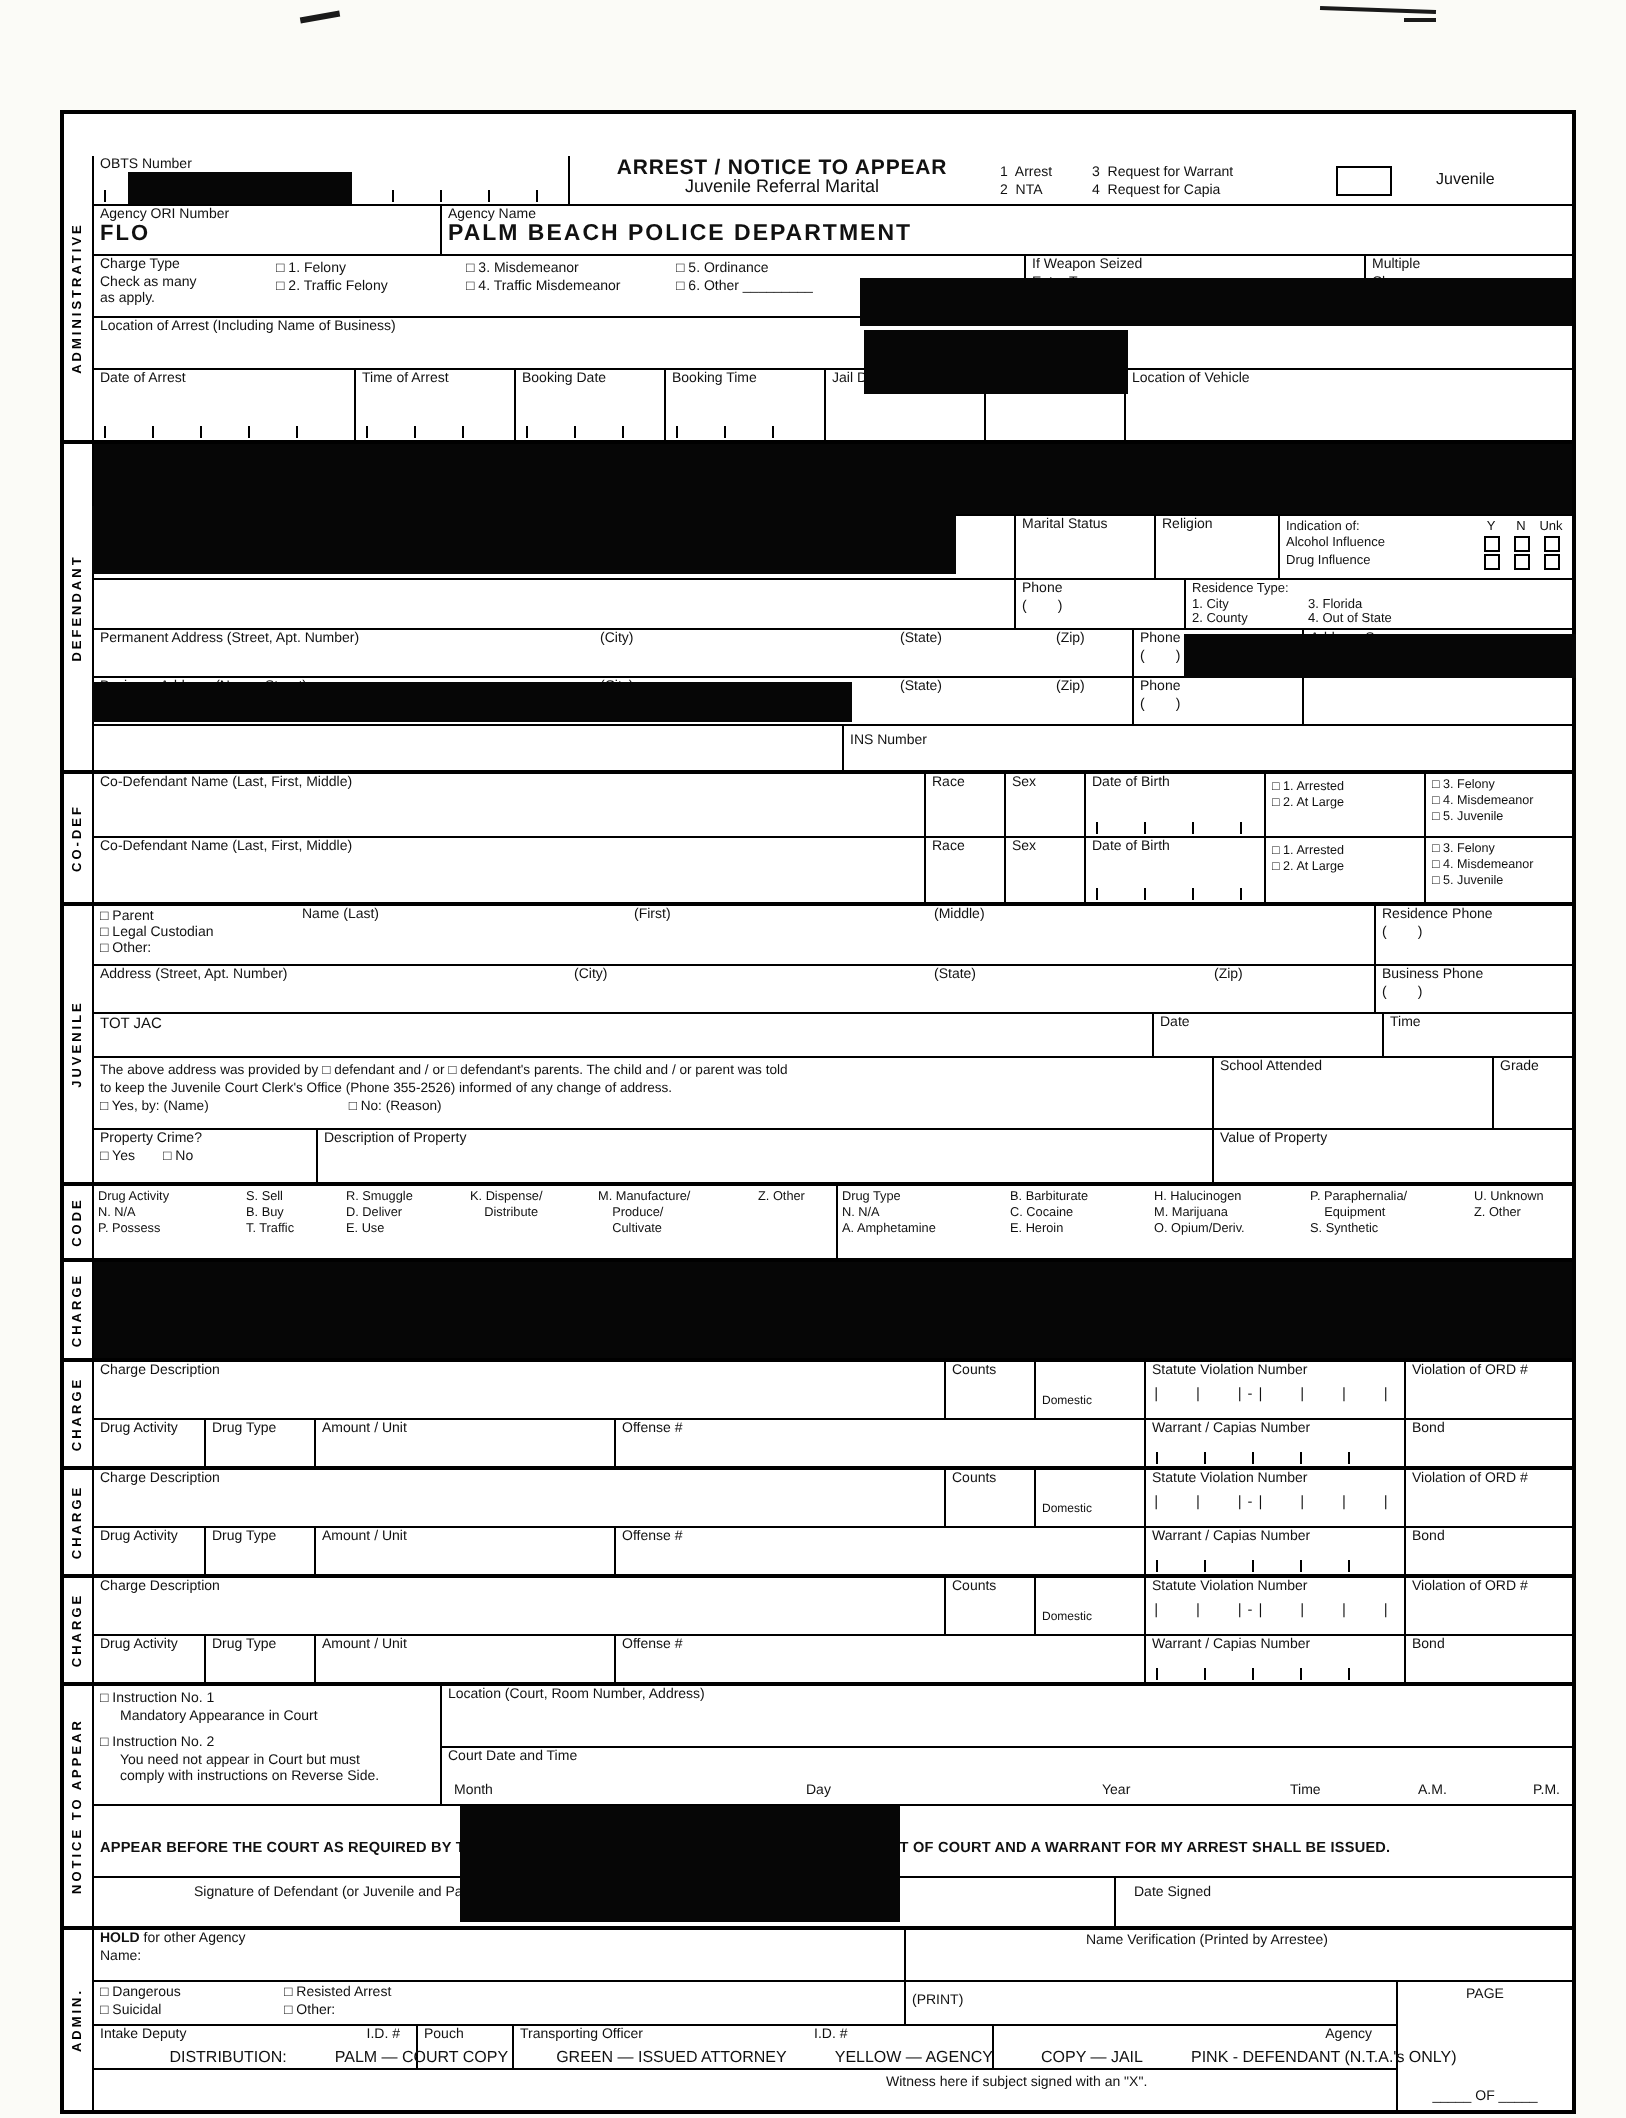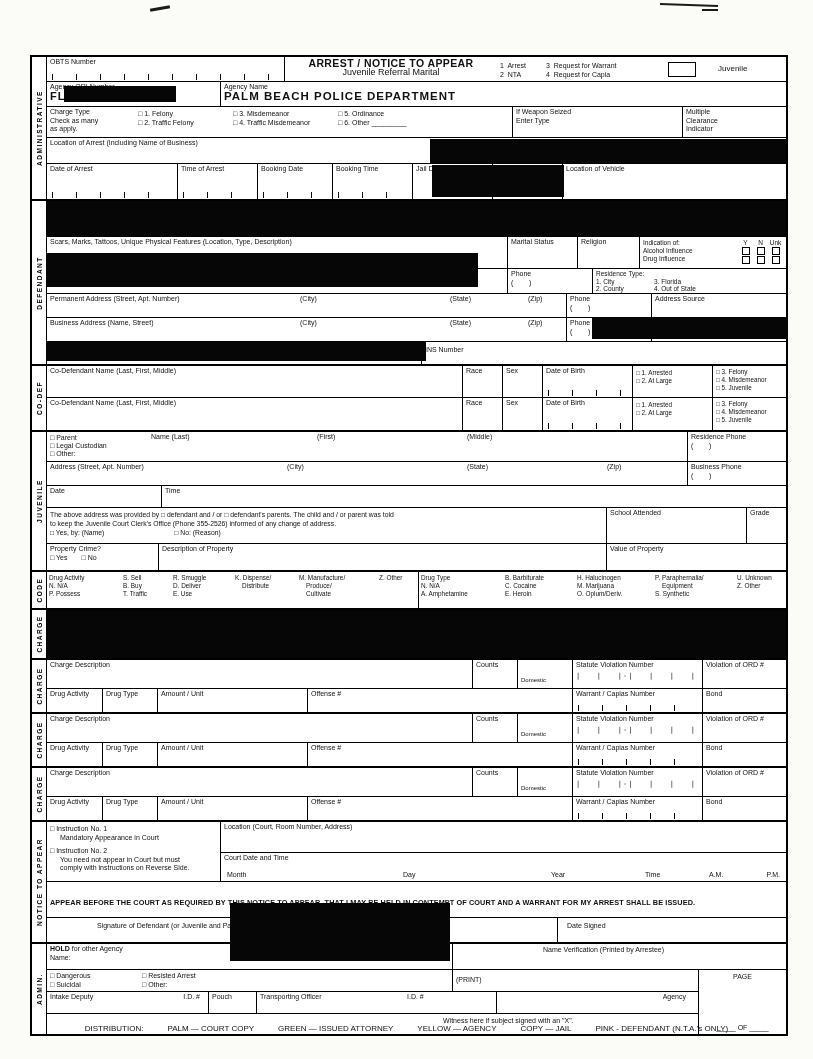--- a/index.html
+++ b/index.html
@@ -1,20 +1,20 @@
 <!DOCTYPE html>
 <html><head>
 <meta charset="utf-8">
 <style>
   html,body{margin:0;padding:0;background:#d9d9d4;}
   .page{position:relative;width:813px;height:1059px;background:#fbfbf7;overflow:hidden;
         font-family:"Liberation Sans","DejaVu Sans",sans-serif;color:#111;}
   .form{position:absolute;left:30px;top:55px;width:758px;border:2px solid #000;background:#fff;box-sizing:border-box;}
   .sec{display:flex;border-top:2px solid #000;}
-  .sec.first{border-top:none;}
+  .sec.first{border-top:none;margin-top:21px;}
   .side{width:14px;min-width:14px;border-right:1px solid #000;position:relative;overflow:hidden;background:#fff;}
   .side span{position:absolute;left:50%;top:50%;transform:translate(-50%,-50%) rotate(-90deg);
              white-space:nowrap;font-size:6.5px;letter-spacing:1.5px;font-weight:bold;color:#000;}
   .secbody{flex:1;display:flex;flex-direction:column;min-width:0;}
   .row{display:flex;border-bottom:1px solid #000;position:relative;box-sizing:border-box;}
   .row:last-child{border-bottom:none;}
   .c{border-right:1px solid #000;position:relative;padding:1px 3px;font-size:7px;line-height:8.5px;
      overflow:hidden;box-sizing:border-box;}
   .c:last-child{border-right:none;}
   .lab{font-size:7px;display:block;}
@@ -351,20 +351,23 @@
             <span class="flab" style="left:420px">(State)</span>
             <span class="flab" style="left:560px">(Zip)</span>
           </div>
           <div class="c" style="width:98px">
             <span class="lab">Business Phone</span>
             <span class="pre">(        )</span>
           </div>
         </div>
 
         <div class="row" style="height:22px">
+          <div class="c" style="width:530px">
+            <span class="lab" style="font-size:7.5px">TOT JAC</span>
+          </div>
           <div class="c" style="width:115px">
             <span class="lab">Date</span>
           </div>
           <div class="c" style="flex:1">
             <span class="lab">Time</span>
           </div>
         </div>
 
         <div class="row" style="height:36px">
           <div class="c" style="width:560px;line-height:9px;padding-top:2px">

